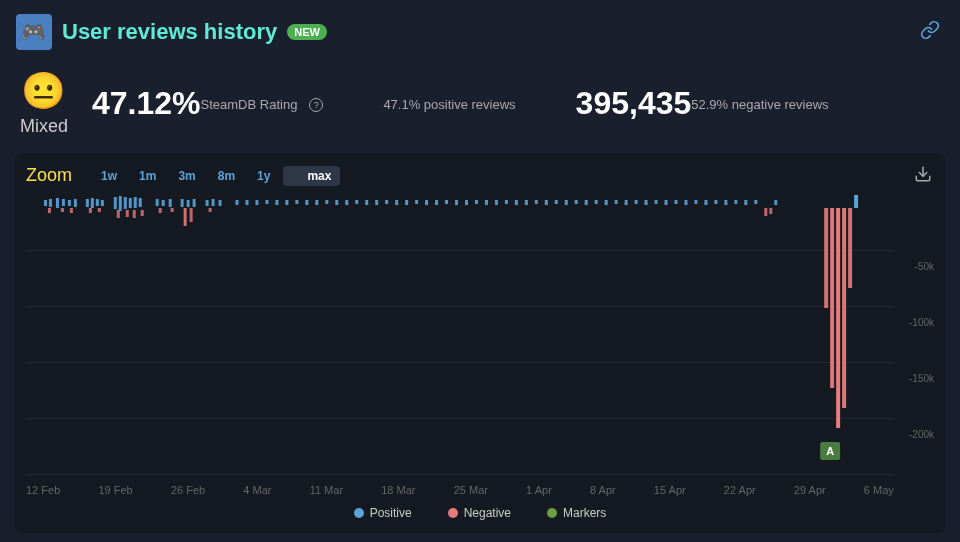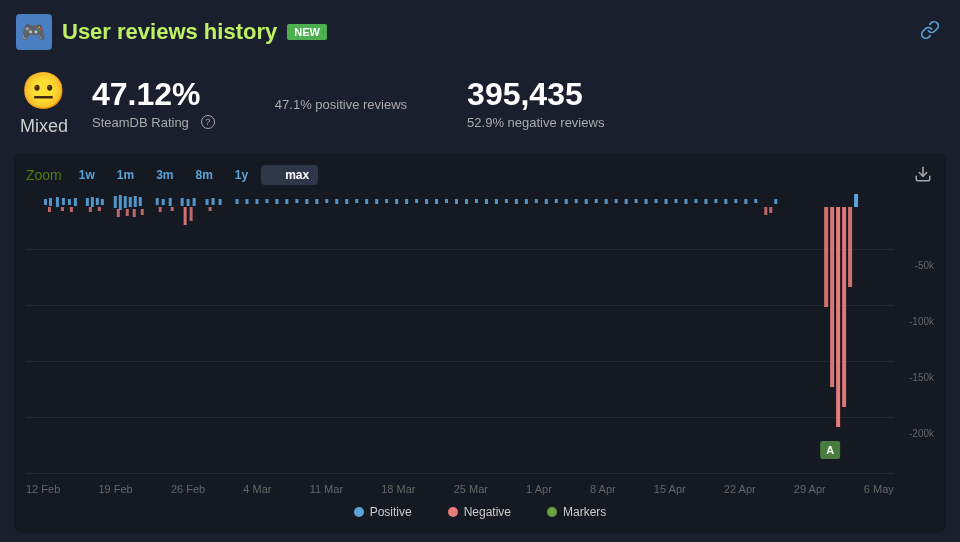--- a/index.html
+++ b/index.html
@@ -30,29 +30,29 @@
       background: #4a7fc1;
       border-radius: 4px;
       display: flex;
       align-items: center;
       justify-content: center;
       font-size: 20px;
     }
     .title {
       font-size: 22px;
       font-weight: 700;
-      color: #bef264;
+      color: #5eead4;
     }
     .new-badge {
       background: #4caf50;
       color: #fff;
       font-size: 11px;
       font-weight: 700;
       padding: 2px 7px;
-      border-radius: 2px;
+      border-radius: 8px;
     }
     .link-icon {
       color: #5ba3d9;
       font-size: 18px;
       cursor: pointer;
     }
 
     .stats-bar {
       display: flex;
       align-items: center;
@@ -67,21 +67,20 @@
       margin-right: 24px;
     }
     .stat-emoji .emoji { font-size: 36px; }
     .stat-emoji .label {
       font-size: 18px;
       color: #ccc;
       margin-top: 4px;
     }
     .stat-item {
       display: flex;
-      flex-direction: column;
       margin-right: 60px;
     }
     .stat-big {
       font-size: 32px;
       font-weight: 700;
       color: #fff;
       line-height: 1.1;
     }
     .stat-sub {
       font-size: 13px;
@@ -113,23 +112,23 @@
       position: relative;
     }
 
     .zoom-controls {
       display: flex;
       align-items: center;
       gap: 4px;
       margin-bottom: 8px;
     }
     .zoom-label {
-      font-size: 14px;
-      color: #4d7c0f;
-      margin-right: 4px;
+      font-size: 18px;
+      color: #fde047;
+      margin-right: 16px;
     }
     .zoom-btn {
       font-size: 12px;
       padding: 3px 9px;
       border-radius: 4px;
       border: none;
       cursor: pointer;
       background: transparent;
       color: #5ba3d9;
       font-weight: 600;

